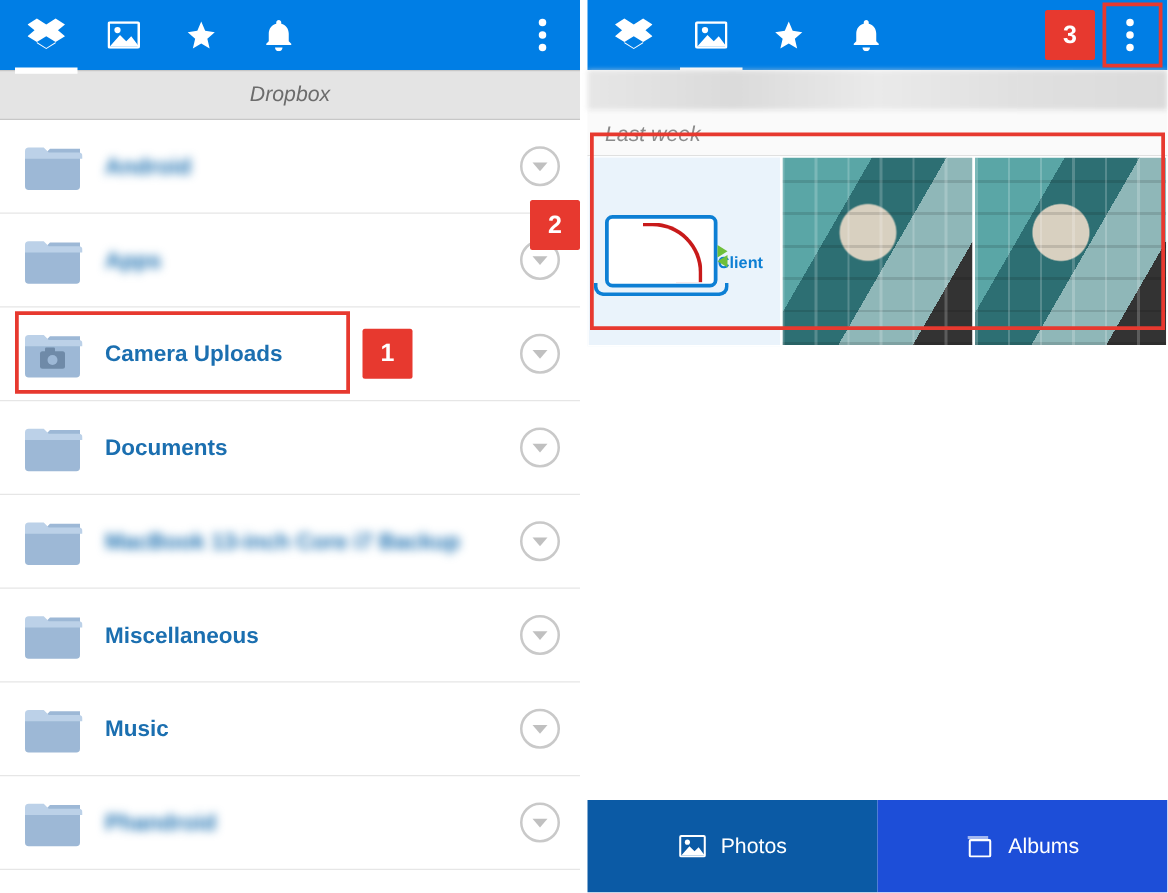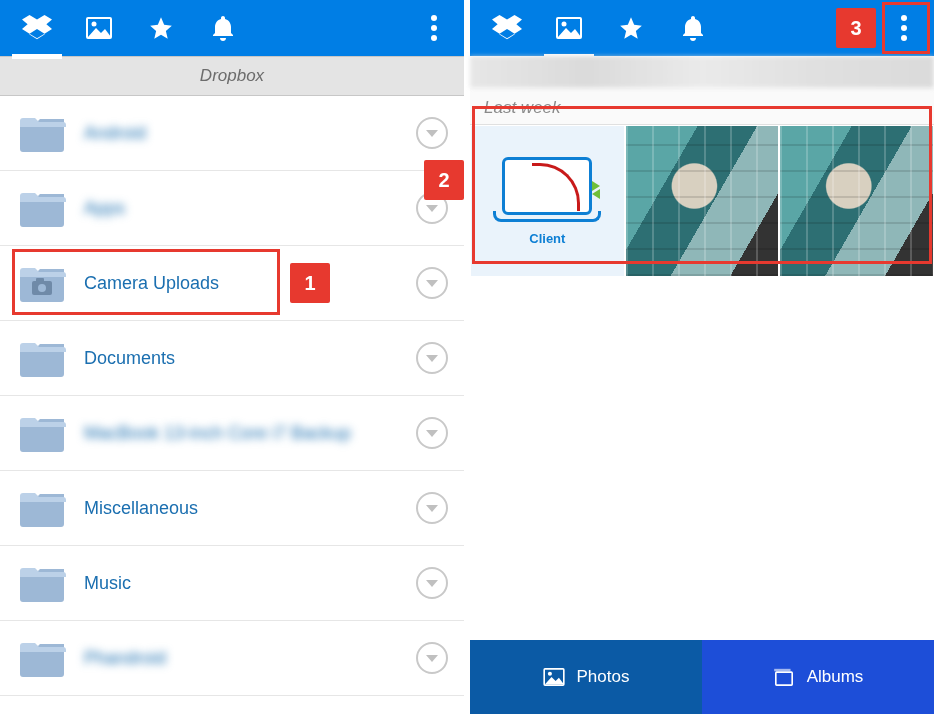--- a/index.html
+++ b/index.html
@@ -69,21 +69,21 @@
     border-bottom: 1px solid #c7c7c7;
     display: flex;
     align-items: center;
     justify-content: center;
     color: #6c6c6c;
     font-size: 17px;
     font-style: italic;
   }
 
   
-  .folder-list { flex:1; overflow:hidden; }
+  .folder-list { flex:1; overflow:hidden;font-weight:bold; }
   .folder-item {
     height: 75px;
     border-bottom: 1px solid #e6e6e6;
     display: flex;
     align-items: center;
     padding: 0 16px 0 18px;
     position: relative;
     cursor: pointer;
   }
   .folder-icon-box { width: 48px; height: 40px; margin-right: 18px; position:relative; }
@@ -128,21 +128,21 @@
     position:relative;
   }
   .thumb {
     flex:1;
     border:1px solid #fff;
     background:#ccc;
     position:relative;
     cursor:pointer;
     overflow:hidden;
   }
-  .thumb.client { background:#eaf3fb; display:flex; flex-direction:column; align-items:center; justify-content:center; }
+  .thumb.client { background:#eaf3fb; display:flex; flex-direction:row; align-items:center; justify-content:center; }
   .thumb.client .laptop {
     width:90px; height:58px; border:3px solid #0d7fd4; border-radius:6px; position:relative;
     background:#fff;
   }
   .thumb.client .laptop::after{
     content:""; position:absolute; bottom:-10px; left:-12px; right:-12px; height:8px;
     border:3px solid #0d7fd4; border-top:none; border-radius:0 0 8px 8px;
   }
   .thumb.client .cable{ position:absolute; top:6px; right:12px; width:48px; height:48px; border:3px solid #c81a1a; border-left:none; border-bottom:none; border-radius:0 40px 0 0;}
   .thumb.client .arrow-r{position:absolute; top:42%; right:-8px; width:0;height:0;border-top:5px solid transparent;border-bottom:5px solid transparent;border-left:8px solid #6fbf3a;}

